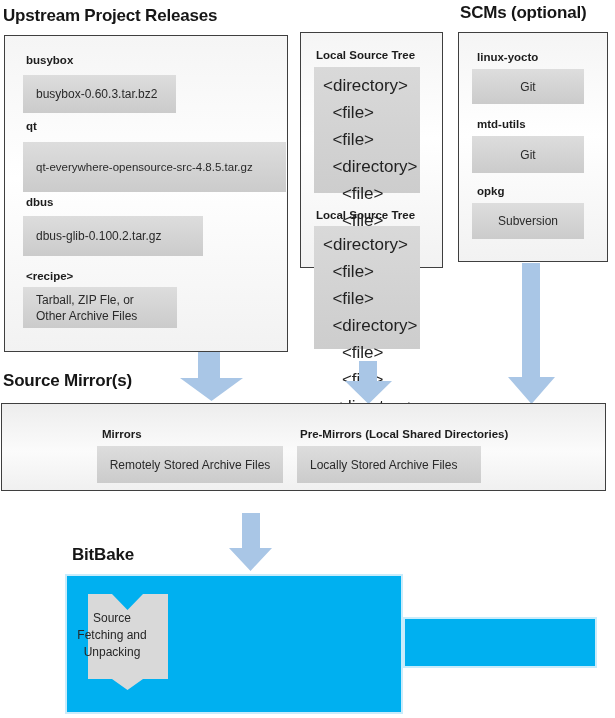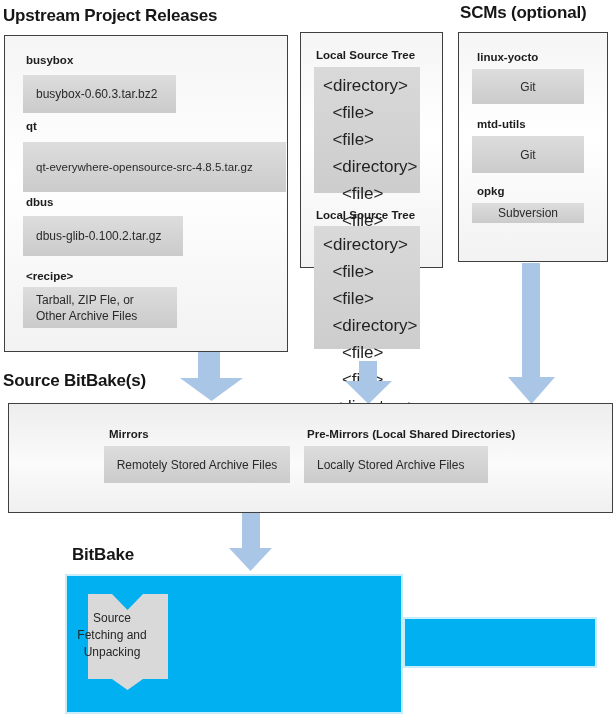--- a/index.html
+++ b/index.html
@@ -56,21 +56,21 @@
   <div class="title" style="left:3px; top:6px;">Upstream Project Releases</div>
 
   <div class="outer-box" style="left:4px; top:35px; width:284px; height:317px;">
     <div class="item-label" style="left:21px; top:18px;">busybox</div>
     <div class="gray-box gray-left" style="left:18px; top:39px; width:153px; height:38px;">busybox-0.60.3.tar.bz2</div>
 
     <div class="item-label" style="left:21px; top:84px;">qt</div>
     <div class="gray-box gray-left" style="left:18px; top:106px; width:263px; height:50px; font-size:11.5px;">qt-everywhere-opensource-src-4.8.5.tar.gz</div>
 
     <div class="item-label" style="left:21px; top:160px;">dbus</div>
-    <div class="gray-box gray-left" style="left:18px; top:180px; width:160px; height:40px;">dbus-glib-0.100.2.tar.gz</div>
+    <div class="gray-box gray-left" style="left:18px; top:180px; width:180px; height:40px;">dbus-glib-0.100.2.tar.gz</div>
 
     <div class="item-label" style="left:21px; top:234px;">&lt;recipe&gt;</div>
     <div class="gray-box gray-left" style="left:18px; top:251px; width:154px; height:41px;">Tarball, ZIP Fle, or
 Other Archive Files</div>
   </div>
 
 
   <div class="outer-box" style="left:300px; top:32px; width:143px; height:236px;">
     <div class="item-label" style="left:15px; top:16px;">Local Source Tree</div>
     <div class="tree-box" style="left:13px; top:34px; width:106px; height:126px;">&lt;directory&gt;
@@ -94,36 +94,36 @@
   <div class="title" style="left:460px; top:3px;">SCMs (optional)</div>
 
   <div class="outer-box" style="left:458px; top:32px; width:150px; height:230px;">
     <div class="item-label" style="left:18px; top:18px;">linux-yocto</div>
     <div class="gray-box gray-center" style="left:13px; top:36px; width:112px; height:35px;">Git</div>
 
     <div class="item-label" style="left:18px; top:85px;">mtd-utils</div>
     <div class="gray-box gray-center" style="left:13px; top:103px; width:112px; height:37px;">Git</div>
 
     <div class="item-label" style="left:18px; top:152px;">opkg</div>
-    <div class="gray-box gray-center" style="left:13px; top:170px; width:112px; height:20px;">Subversion</div>
+    <div class="gray-box gray-center" style="left:13px; top:170px; width:112px; height:36px;">Subversion</div>
   </div>
 
   <svg class="arrow" style="left:179px; top:352px;" width="65" height="50" viewBox="0 0 65 50">
     <polygon points="19,0 41,0 41,26 64,26 32.5,49 1,26 19,26"></polygon>
   </svg>
   <svg class="arrow" style="left:344px; top:361px;" width="49" height="44" viewBox="0 0 49 44">
     <polygon points="15,0 33,0 33,20 48,20 24.5,43 1,20 15,20"></polygon>
   </svg>
   <svg class="arrow" style="left:507px; top:263px;" width="49" height="142" viewBox="0 0 49 142">
     <polygon points="15,0 33,0 33,114 48,114 24.5,141 1,114 15,114"></polygon>
   </svg>
 
-  <div class="title" style="left:3px; top:371px;">Source BitBake(s)</div>
+  <div class="title" style="left:3px; top:371px;">Source Mirror(s)</div>
 
-  <div class="outer-box" style="left:8px; top:403px; width:605px; height:110px; background:linear-gradient(180deg,#ededed 0%, #fbfbfb 55%, #f0f0f0 100%);">
+  <div class="outer-box" style="left:1px; top:403px; width:605px; height:88px; background:linear-gradient(180deg,#ededed 0%, #fbfbfb 55%, #f0f0f0 100%);">
     <div class="item-label" style="left:100px; top:24px;">Mirrors</div>
     <div class="gray-box gray-center" style="left:95px; top:42px; width:186px; height:37px;">Remotely Stored Archive Files</div>
 
     <div class="item-label" style="left:298px; top:24px;">Pre-Mirrors (Local Shared Directories)</div>
     <div class="gray-box gray-left" style="left:295px; top:42px; width:184px; height:37px;">Locally Stored Archive Files</div>
   </div>
 
   <svg class="arrow" style="left:228px; top:513px;" width="45" height="59" viewBox="0 0 45 59">
     <polygon points="14,0 32,0 32,35 44,35 22.5,58 1,35 14,35"></polygon>
   </svg>

